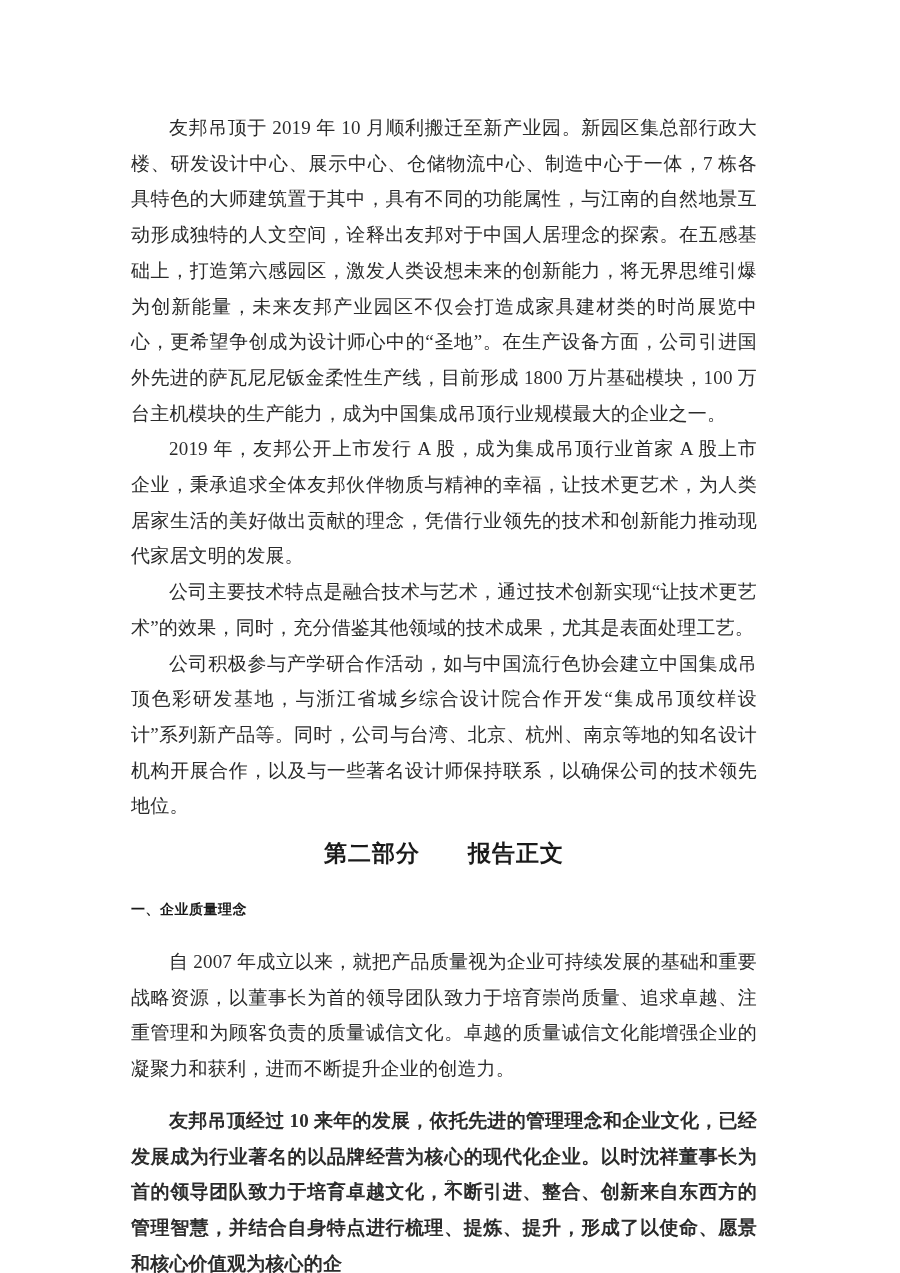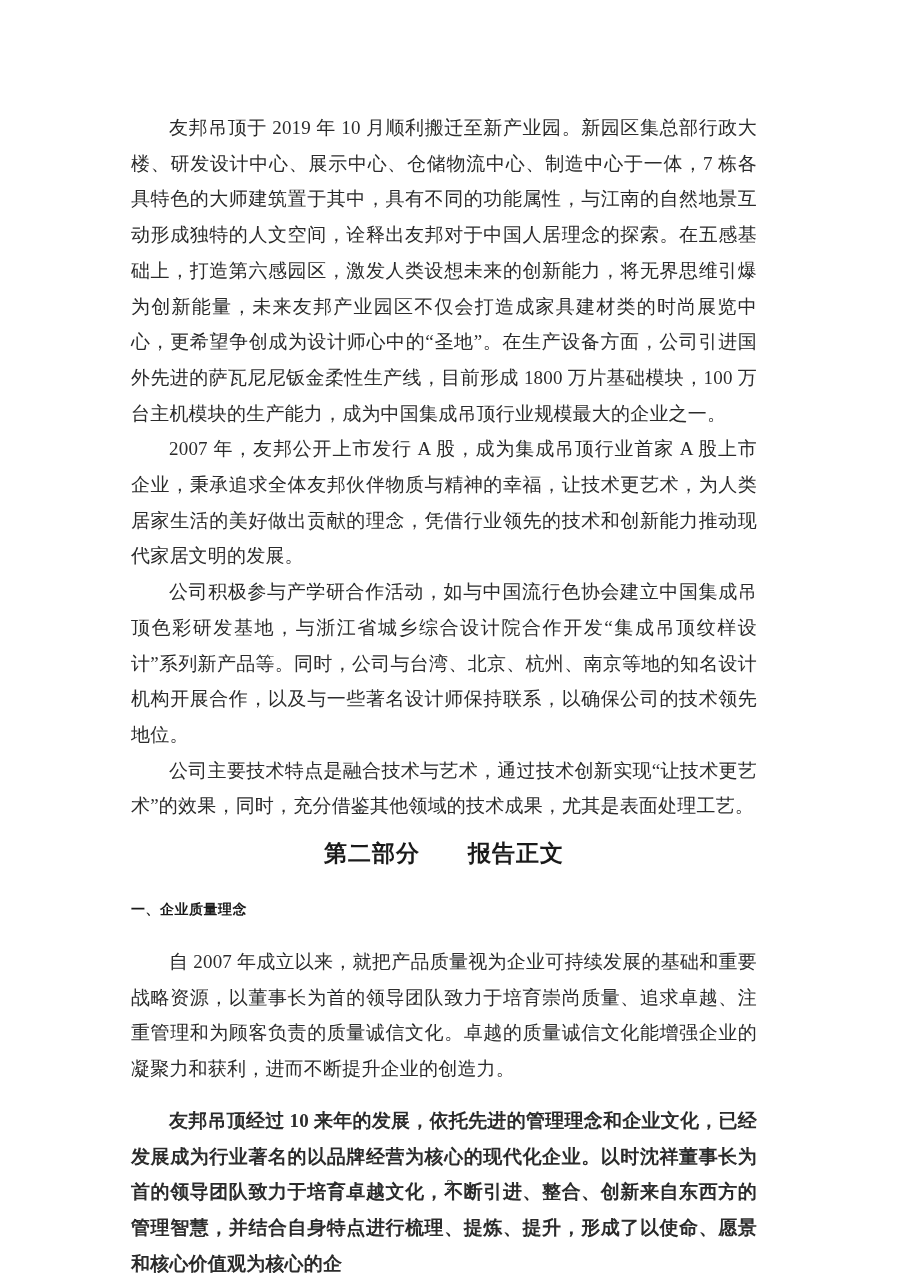--- a/index.html
+++ b/index.html
@@ -61,23 +61,23 @@
     font-size: 15px;
     color: #3a3a3a;
   }
 </style>
 </head>
 <body>
 
 <div class="page">
   <main class="doc">
     <p class="body-para">友邦吊顶于 2019 年 10 月顺利搬迁至新产业园。新园区集总部行政大楼、研发设计中心、展示中心、仓储物流中心、制造中心于一体，7 栋各具特色的大师建筑置于其中，具有不同的功能属性，与江南的自然地景互动形成独特的人文空间，诠释出友邦对于中国人居理念的探索。在五感基础上，打造第六感园区，激发人类设想未来的创新能力，将无界思维引爆为创新能量，未来友邦产业园区不仅会打造成家具建材类的时尚展览中心，更希望争创成为设计师心中的“圣地”。在生产设备方面，公司引进国外先进的萨瓦尼尼钣金柔性生产线，目前形成 1800 万片基础模块，100 万台主机模块的生产能力，成为中国集成吊顶行业规模最大的企业之一。</p>
-    <p class="body-para">2007 年，友邦公开上市发行 A 股，成为集成吊顶行业首家 A 股上市企业，秉承追求全体友邦伙伴物质与精神的幸福，让技术更艺术，为人类居家生活的美好做出贡献的理念，凭借行业领先的技术和创新能力推动现代家居文明的发展。</p>
+    <p class="body-para">2019 年，友邦公开上市发行 A 股，成为集成吊顶行业首家 A 股上市企业，秉承追求全体友邦伙伴物质与精神的幸福，让技术更艺术，为人类居家生活的美好做出贡献的理念，凭借行业领先的技术和创新能力推动现代家居文明的发展。</p>
+    <p class="body-para">公司主要技术特点是融合技术与艺术，通过技术创新实现“让技术更艺术”的效果，同时，充分借鉴其他领域的技术成果，尤其是表面处理工艺。</p>
     <p class="body-para">公司积极参与产学研合作活动，如与中国流行色协会建立中国集成吊顶色彩研发基地，与浙江省城乡综合设计院合作开发“集成吊顶纹样设计”系列新产品等。同时，公司与台湾、北京、杭州、南京等地的知名设计机构开展合作，以及与一些著名设计师保持联系，以确保公司的技术领先地位。</p>
-    <p class="body-para">公司主要技术特点是融合技术与艺术，通过技术创新实现“让技术更艺术”的效果，同时，充分借鉴其他领域的技术成果，尤其是表面处理工艺。</p>
 
     <h1 class="part-heading">第二部分　　报告正文</h1>
 
     <h2 class="section-heading">一、企业质量理念</h2>
 
     <p class="body-para first-after-heading">自 2007 年成立以来，就把产品质量视为企业可持续发展的基础和重要战略资源，以董事长为首的领导团队致力于培育崇尚质量、追求卓越、注重管理和为顾客负责的质量诚信文化。卓越的质量诚信文化能增强企业的凝聚力和获利，进而不断提升企业的创造力。</p>
     <p class="body-para spaced-para">友邦吊顶经过 10 来年的发展，依托先进的管理理念和企业文化，已经发展成为行业著名的以品牌经营为核心的现代化企业。以时沈祥董事长为首的领导团队致力于培育卓越文化，不断引进、整合、创新来自东西方的管理智慧，并结合自身特点进行梳理、提炼、提升，形成了以使命、愿景和核心价值观为核心的企</p>
   </main>
 
   <footer class="page-footer">

